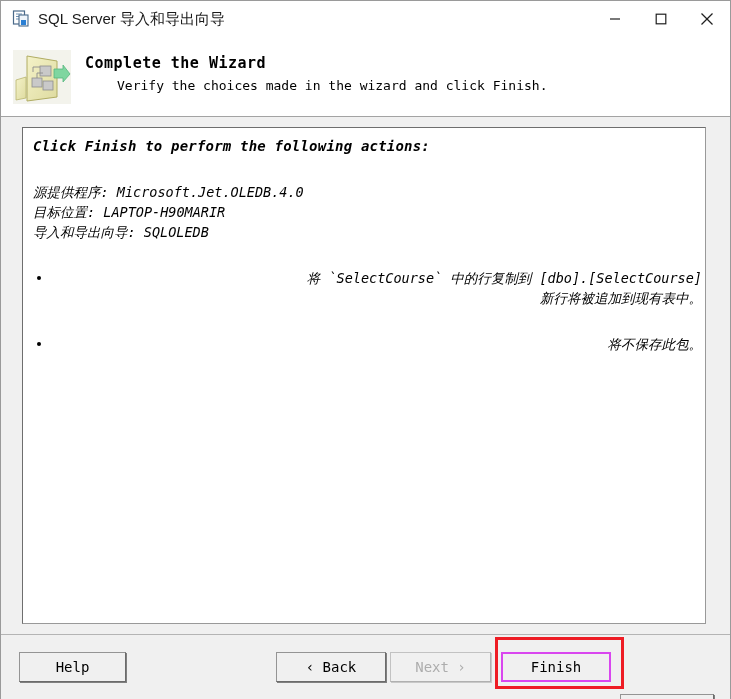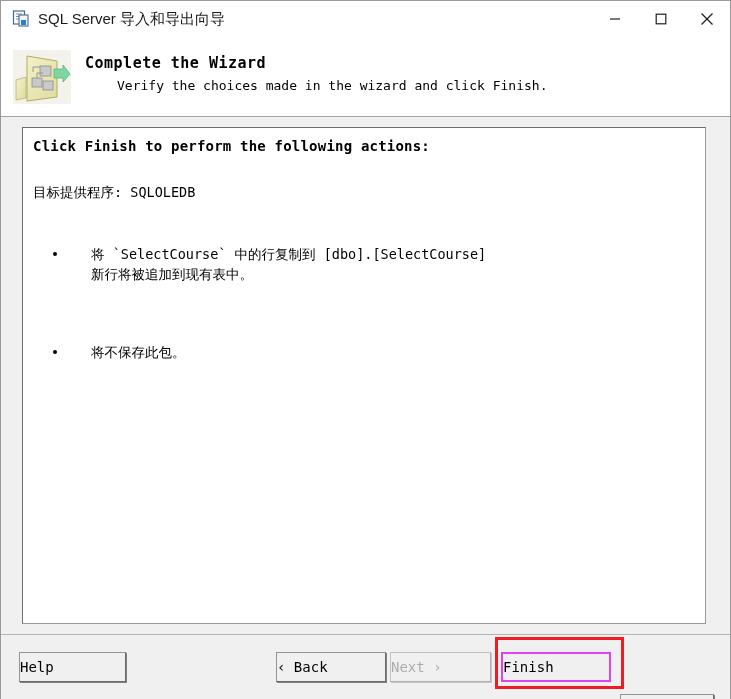--- a/index.html
+++ b/index.html
@@ -110,36 +110,38 @@
     border-left-color: #6e6e6e;
     overflow: hidden;
   }
   #panel-inner {
     position: relative;
     padding: 8px 3px 0 10px;
     font-family: "DejaVu Sans Mono", monospace;
     font-size: 13.5px;
     color: #000;
     line-height: 20px;
+    font-style: italic;
   }
   #heading-line {
     font-weight: bold;
     font-size: 14px;
     letter-spacing: 0.2px;
     white-space: nowrap;
   }
   .spacer-sm { height: 26px; }
   .info-line {
     white-space: pre-wrap;
     word-break: break-all;
   }
   ul.bullets {
     list-style: none;
-    margin: 16px;
+    margin: 0;
     padding: 0;
+    text-align: right;
   }
   ul.bullets li {
     position: relative;
     padding-left: 42px;
     margin: 0 0 0 0;
   }
   ul.bullets li .dot {
     position: absolute;
     left: 4px;
     top: 8px;
@@ -165,20 +167,21 @@
     height: 30px;
     box-sizing: border-box;
     background: #f0f0f0;
     border: 1px solid #949494;
     border-right-color: #6b6b6b;
     border-bottom-color: #6b6b6b;
     box-shadow: 1px 1px 0 0 #808080;
     font-family: "DejaVu Sans Mono", monospace;
     font-size: 14px;
     color: #000;
+    text-align: center;
     line-height: 28px;
     cursor: default;
     white-space: nowrap;
   }
   #btn-help   { left: 18px;  width: 107px; }
   #btn-back   { left: 275px; width: 110px; }
   #btn-next   { left: 389px; width: 101px; color: #adadad; border-color:#c2c2c2; border-right-color:#b0b0b0; border-bottom-color:#b0b0b0; box-shadow: 1px 1px 0 0 #c8c8c8;}
   #btn-finish {
     left: 500px; width: 110px;
     border: 2px solid #d946ef;
@@ -257,21 +260,23 @@
   </div>
 
   <div id="body-area">
     <div id="panel">
       <div id="panel-inner">
 
         <div id="heading-line">Click Finish to perform the following actions:</div>
 
         <div class="spacer-sm"></div>
 
-        <div class="info-line">目标提供程序: SQLOLEDB</div>
+        <div class="info-line">源提供程序: Microsoft.Jet.OLEDB.4.0</div>
+        <div class="info-line">目标位置: LAPTOP-H90MARIR</div>
+        <div class="info-line">导入和导出向导: SQLOLEDB</div>
 
         <div class="spacer-sm"></div>
 
         <ul class="bullets">
           <li>
             <span class="dot"></span>
             <span class="l1">将 `SelectCourse` 中的行复制到 [dbo].[SelectCourse]</span>
             <span class="l2">新行将被追加到现有表中。</span>
           </li>
         </ul>

